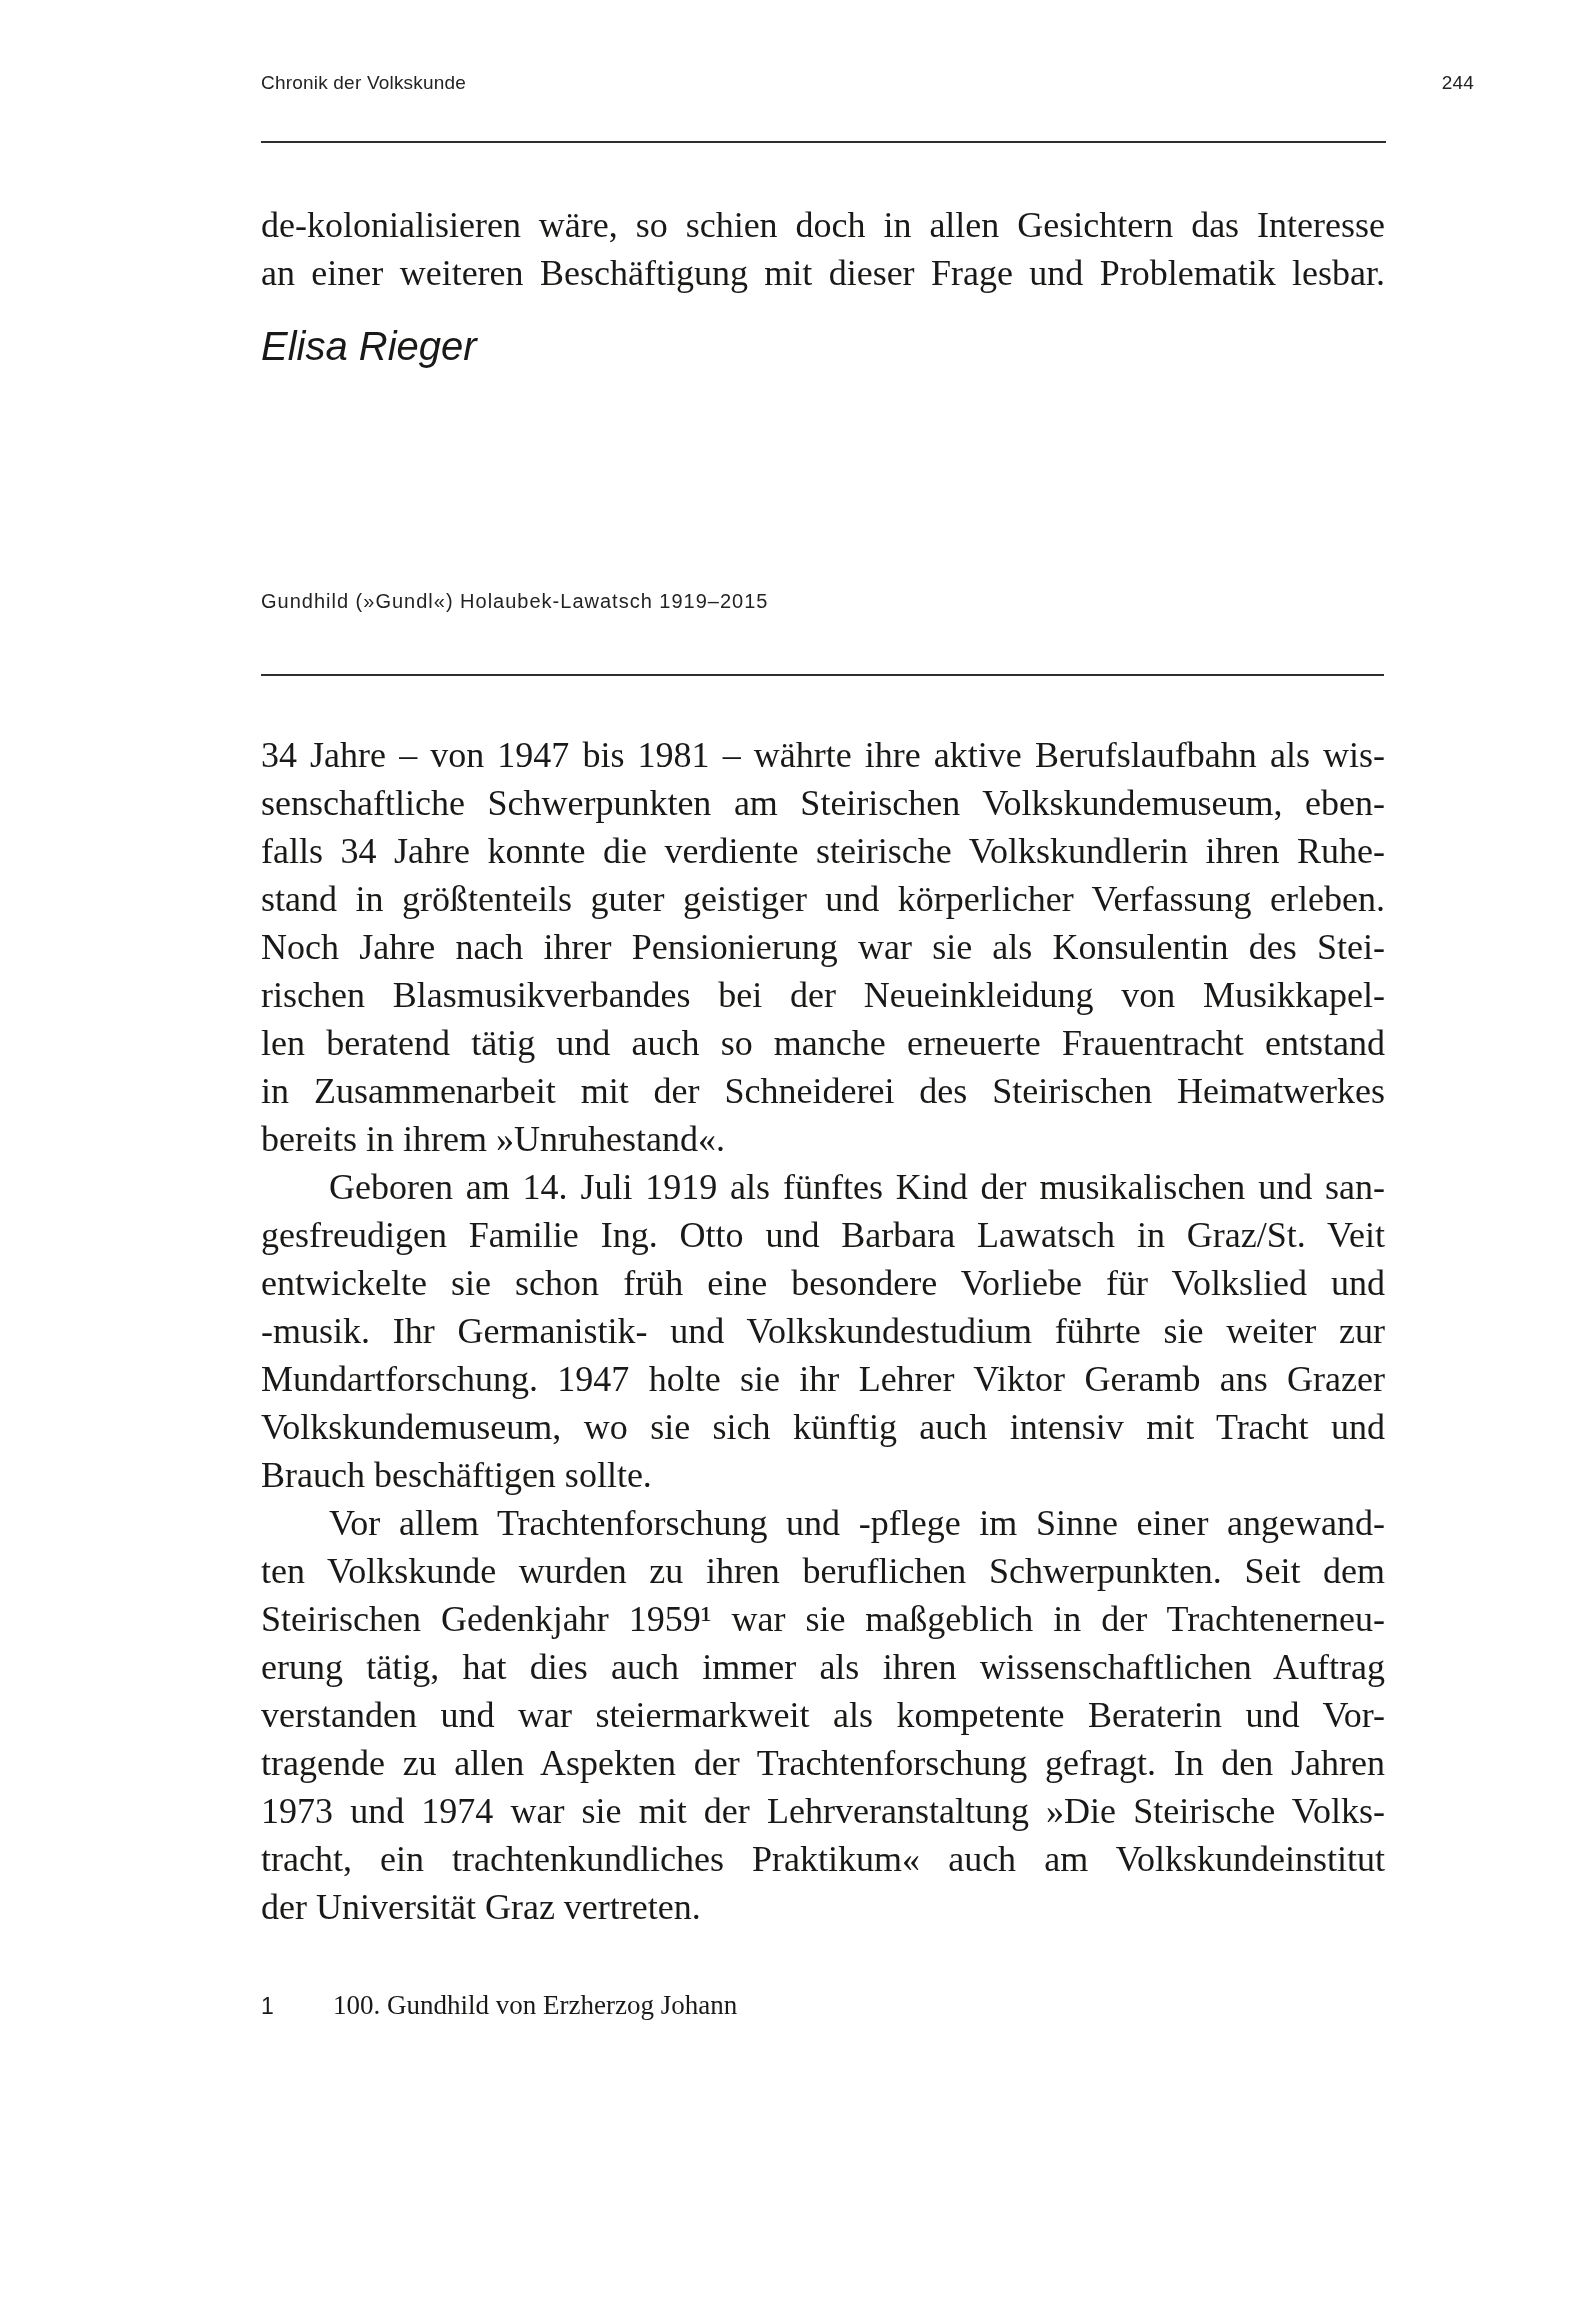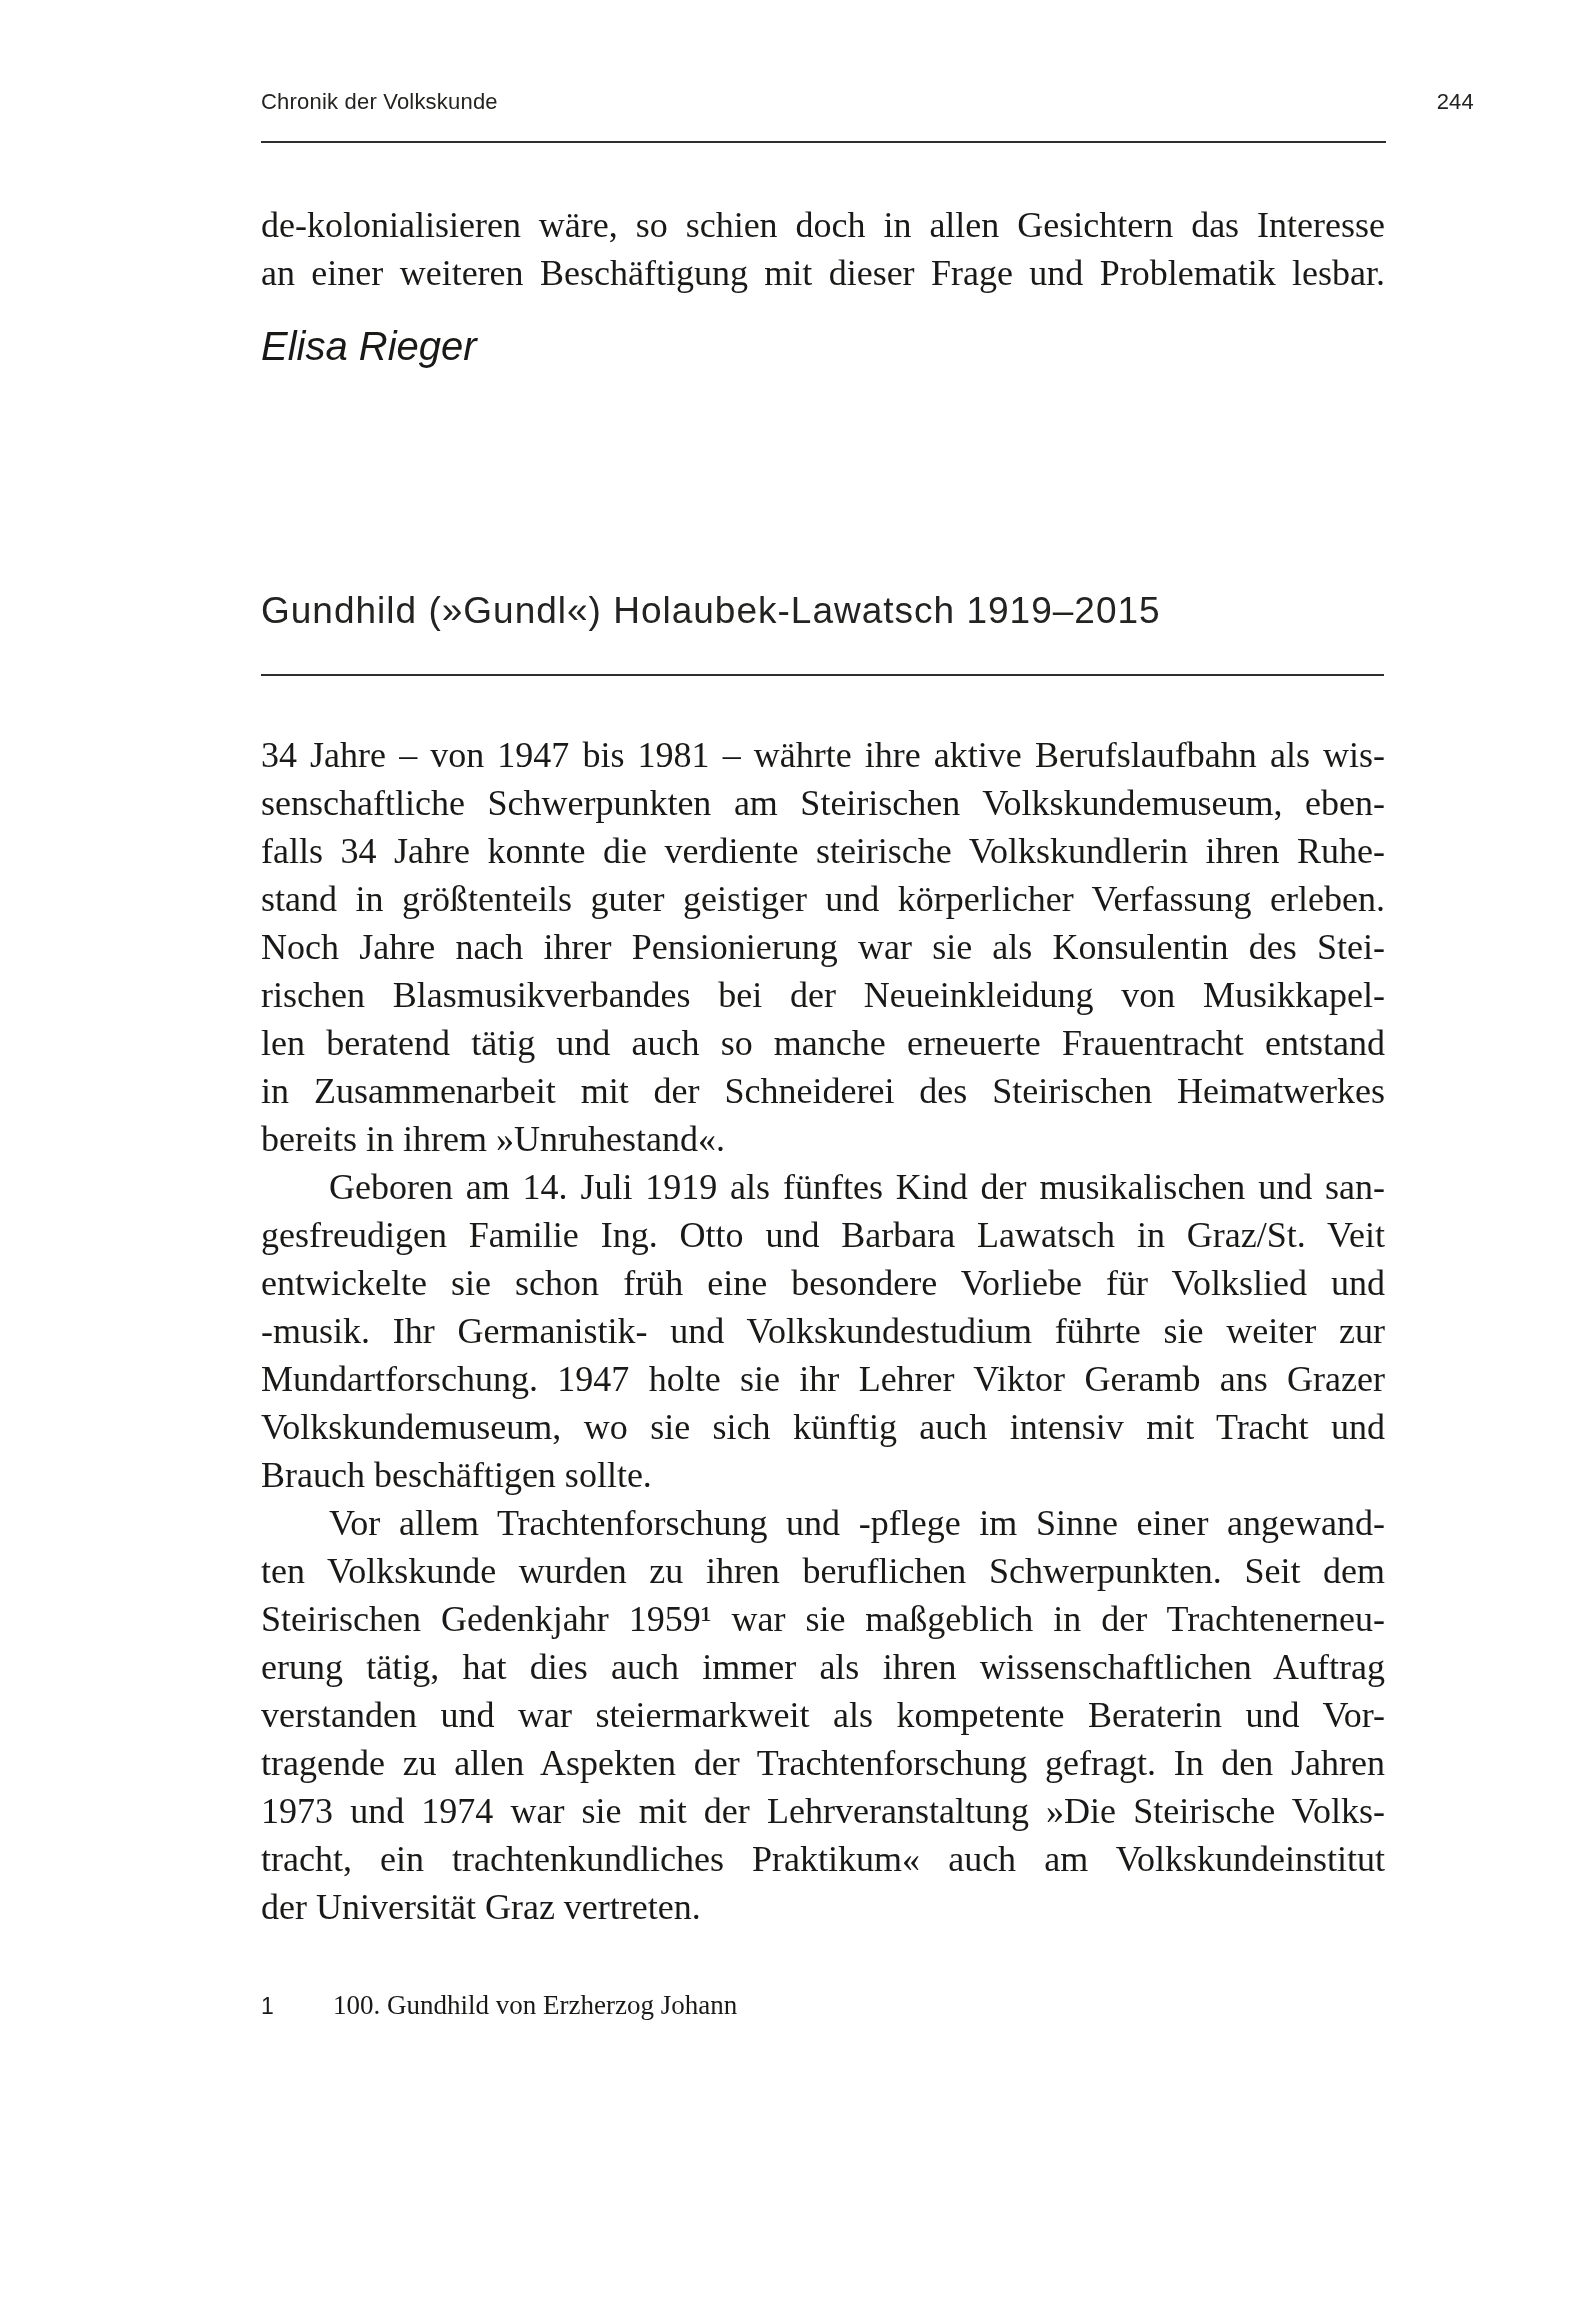--- a/index.html
+++ b/index.html
@@ -9,27 +9,27 @@
     height: 2307px;
     background: var(--bg, #ffffff);
     overflow: hidden;
     font-family: "Liberation Serif", serif;
   }
 
   
   .running-head {
     position: absolute;
     left: 261px;
-    top: 89px;
+    top: 72px;
     width: 1213px;
     display: flex;
     justify-content: space-between;
     align-items: baseline;
     font-family: "Liberation Sans", sans-serif;
-    font-size: 22px;
+    font-size: 19px;
     letter-spacing: 0.2px;
     color: var(--header-text, #232321);
   }
 
   .rule {
     position: absolute;
     background: var(--rule, #2e2e2c);
   }
   .rule-header  { left: 261px; top: 141px; width: 1125px; height: 1.6px; }
   .rule-heading { left: 261px; top: 674px; width: 1123px; height: 2.4px; }
@@ -67,21 +67,21 @@
     color: var(--text, #191917);
   }
 
   .heading {
     position: absolute;
     left: 261px;
     top: 590px;
     margin: 0;
     font-family: "Liberation Sans", sans-serif;
     font-weight: 400;
-    font-size: 37px;
+    font-size: 20px;
     letter-spacing: 1px;
     color: var(--header-text, #1d1d1b);
   }
 
   .footnote {
     position: absolute;
     left: 261px;
     top: 1989px;
     width: 1124px;
     display: flex;

